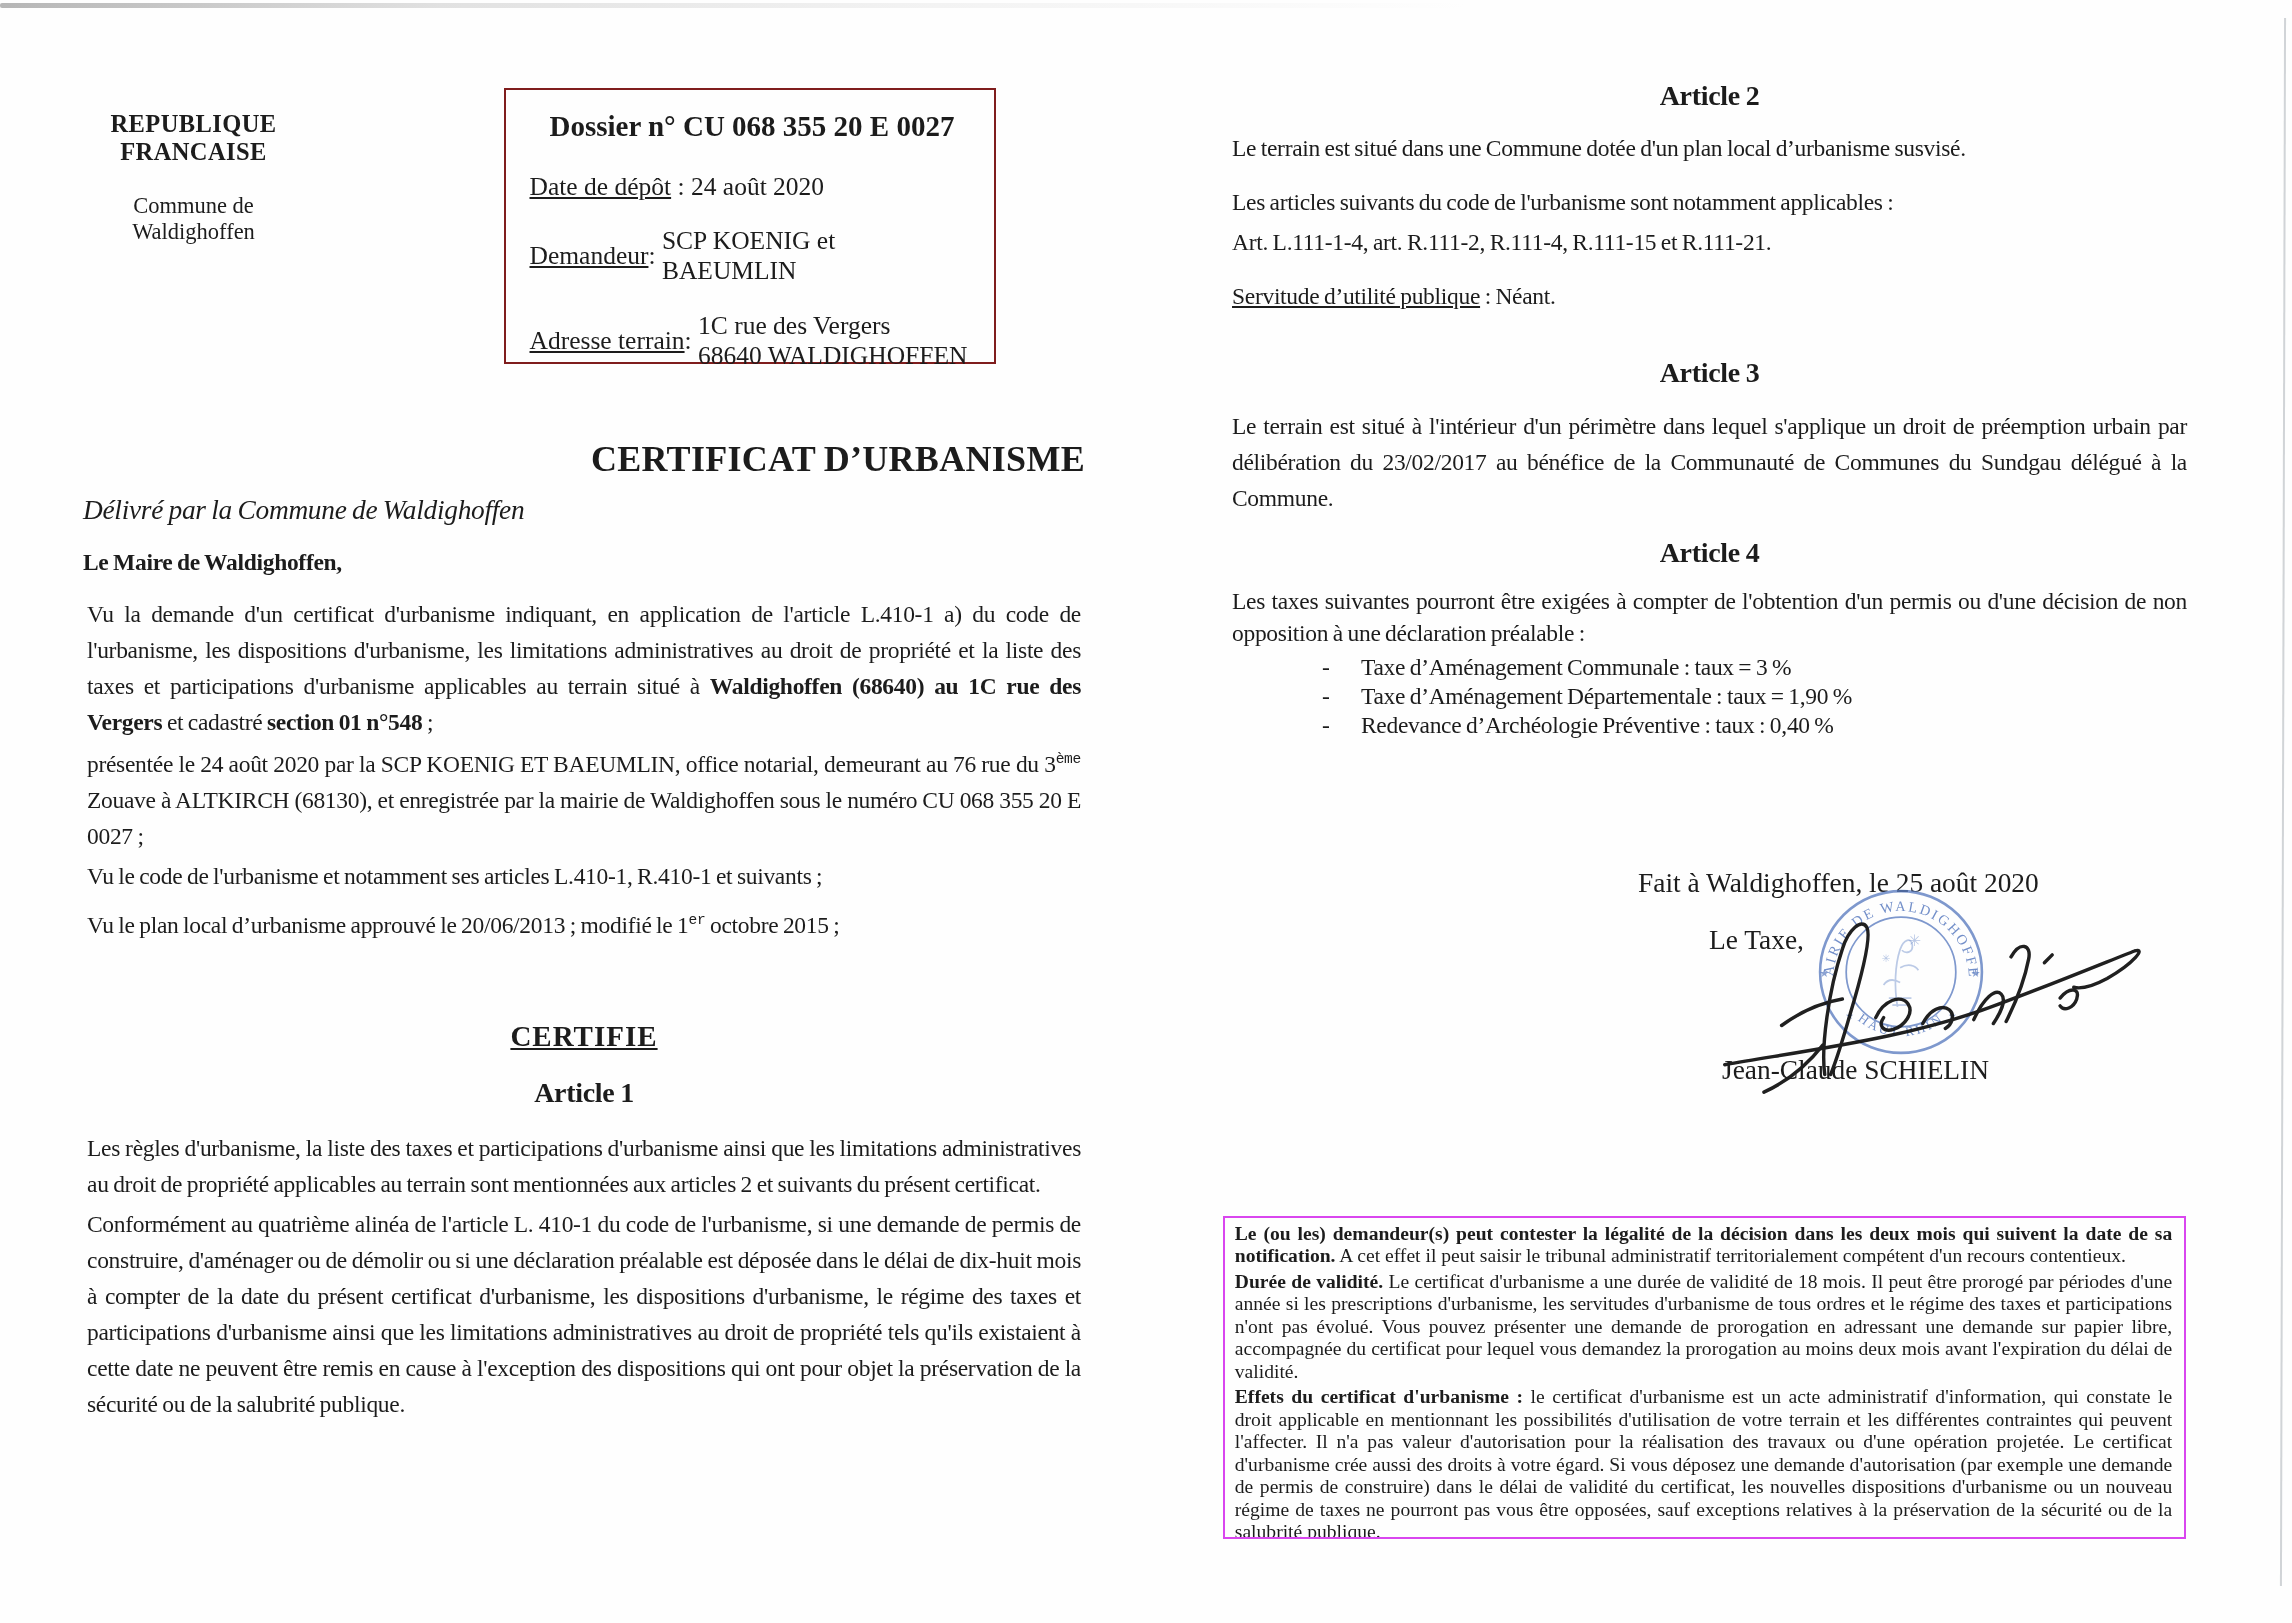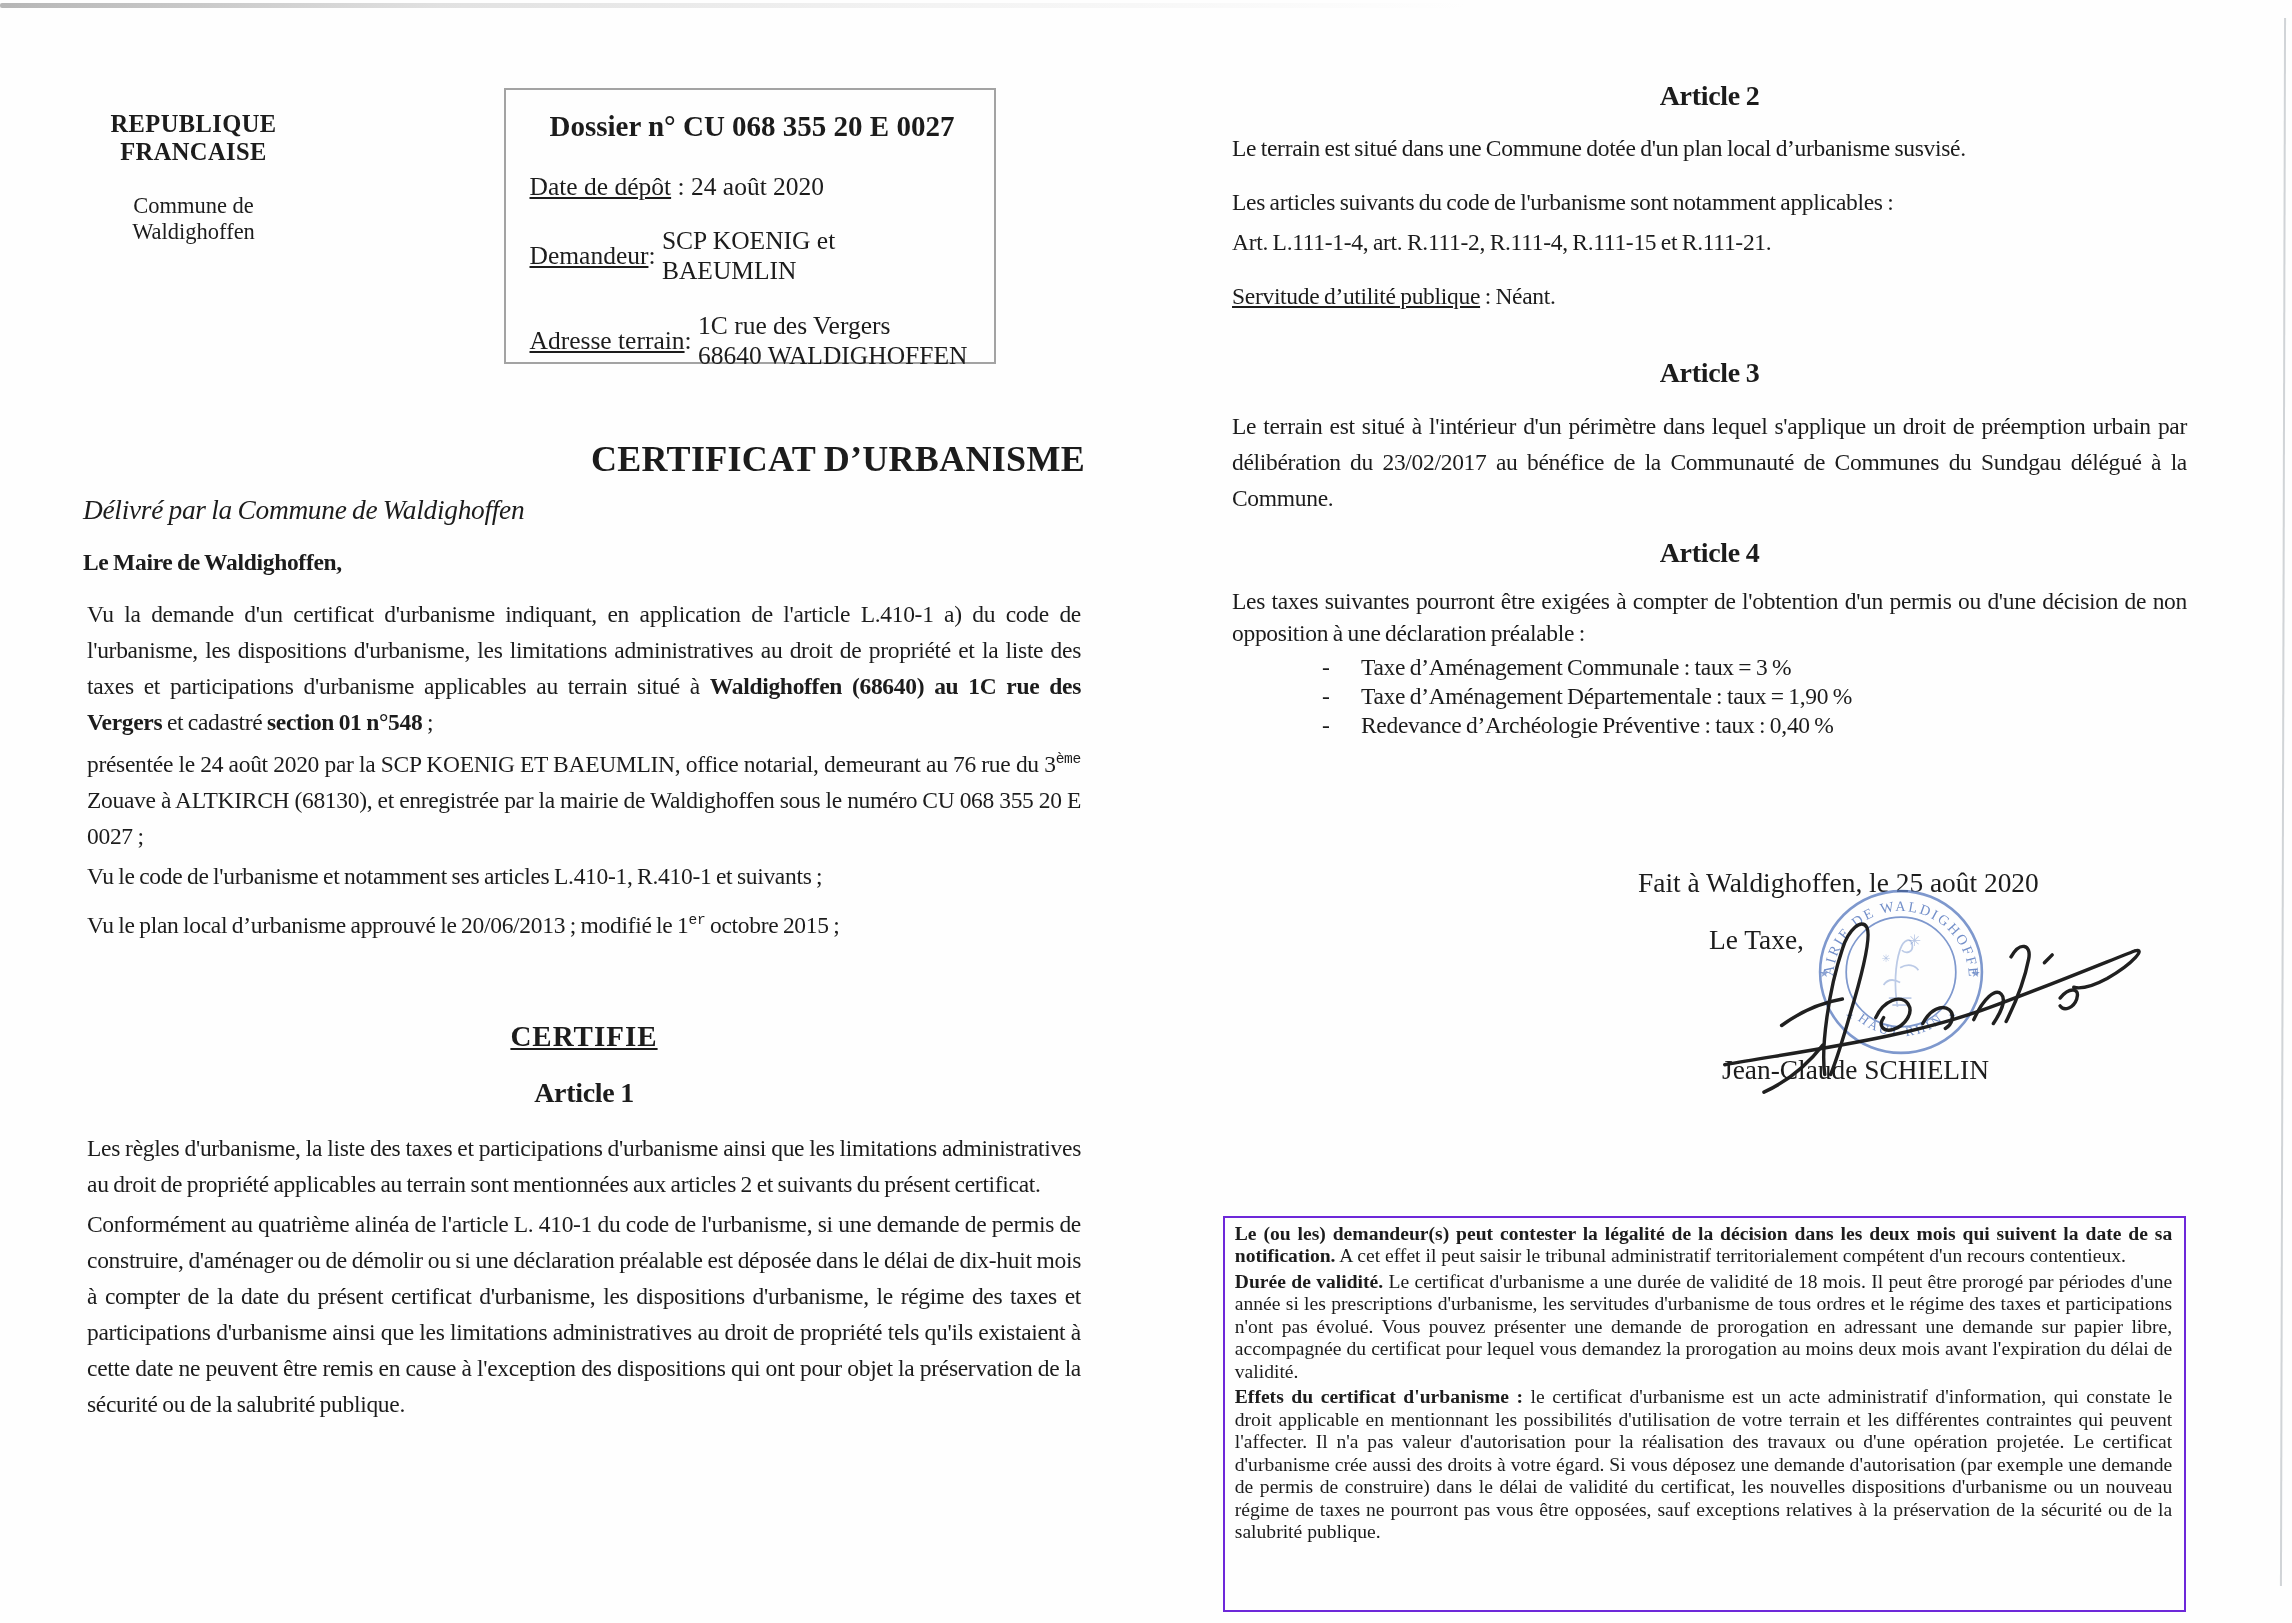--- a/index.html
+++ b/index.html
@@ -12,21 +12,21 @@
     background:linear-gradient(90deg,rgba(110,110,110,.5),rgba(150,150,150,.28) 30%,rgba(190,190,190,.18) 62%,rgba(220,220,220,0));
     border-radius:2px;}
   .artifact-right{position:absolute;left:2282px;top:17.6px;width:2px;height:1568px;
     background:#b9bdc1;opacity:.65;transform:rotate(.15deg);}
   
   .hdr{position:absolute;left:74px;top:110px;width:239px;text-align:center;}
   .hdr .rf{font-weight:bold;font-size:24.5px;letter-spacing:0.4px;}
   .hdr .cm{font-size:22.5px;margin-top:27.4px;}
   
   .dossier{position:absolute;left:504px;top:88px;width:492px;height:276px;
-    border:2px solid #a3a3a3;box-sizing:border-box;padding:19.6px 19.6px 0 23.5px;font-size:25.5px;}
+    border:2px solid #7f1d1d;box-sizing:border-box;padding:19.6px 19.6px 0 23.5px;font-size:25.5px;}
   .dossier .d-title{text-align:center;font-weight:bold;font-size:29px;margin-bottom:29px;}
   .d-row{display:flex;margin-bottom:24.5px;align-items:center;}
   .d-label{text-decoration:underline;white-space:nowrap;}
   .d-sep{white-space:pre;}
   .d-val{white-space:pre-line;}
   
   .col{position:absolute;text-align:justify;font-size:23.5px;line-height:36px;
     letter-spacing:-0.3px;word-spacing:-1px;}
   .col-left{left:83px;top:437px;width:1002px;}
   .col-right{left:1228px;top:77px;width:963px;}
@@ -46,22 +46,22 @@
   .art4p{line-height:32px;}
   .tax-list{margin-top:2px;padding-left:94px;line-height:29px;text-align:left;}
   .tax-item .dash{display:inline-block;width:39px;}
   
   .sig-fait{position:absolute;left:1638px;top:868px;font-size:27.4px;}
   .sig-maire{position:absolute;left:1709px;top:925px;font-size:27.4px;}
   .sig-name{position:absolute;left:1722px;top:1055px;font-size:27.4px;}
   .stamp{position:absolute;left:1814px;top:885px;}
   .signature{position:absolute;left:1707px;top:900px;}
   
-  .notice{position:absolute;left:1223px;top:1216px;width:963px;height:396px;
-    border:2px solid #6d28d9;box-sizing:border-box;padding:4.9px 11.8px 0 9.8px;
+  .notice{position:absolute;left:1223px;top:1216px;width:963px;height:323px;
+    border:2px solid #d946ef;box-sizing:border-box;padding:4.9px 11.8px 0 9.8px;
     font-size:19.6px;line-height:22.5px;text-align:justify;overflow:hidden;}
   .notice p{margin:0 0 2.9px 0;}
 </style>
 </head>
 <body>
 
 <div class="page">
 
   <div class="artifact-top"></div>
   <div class="artifact-right"></div>

